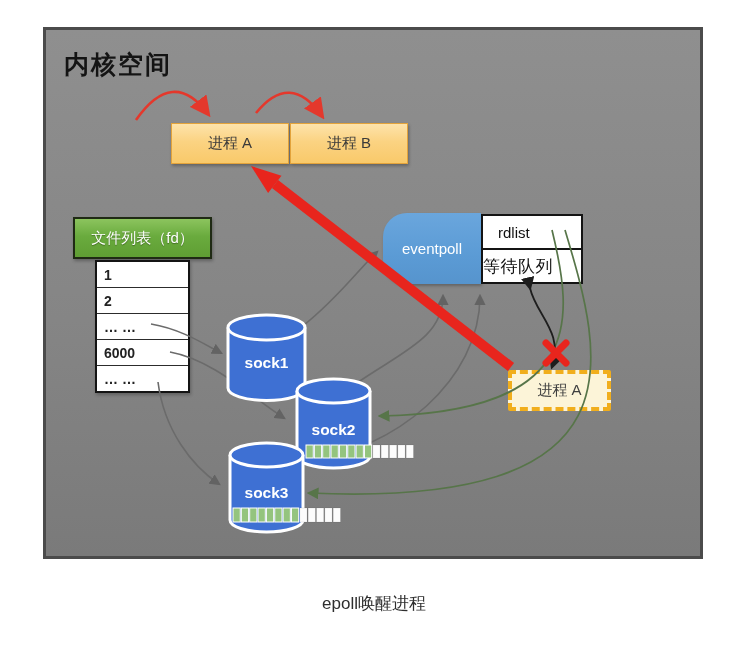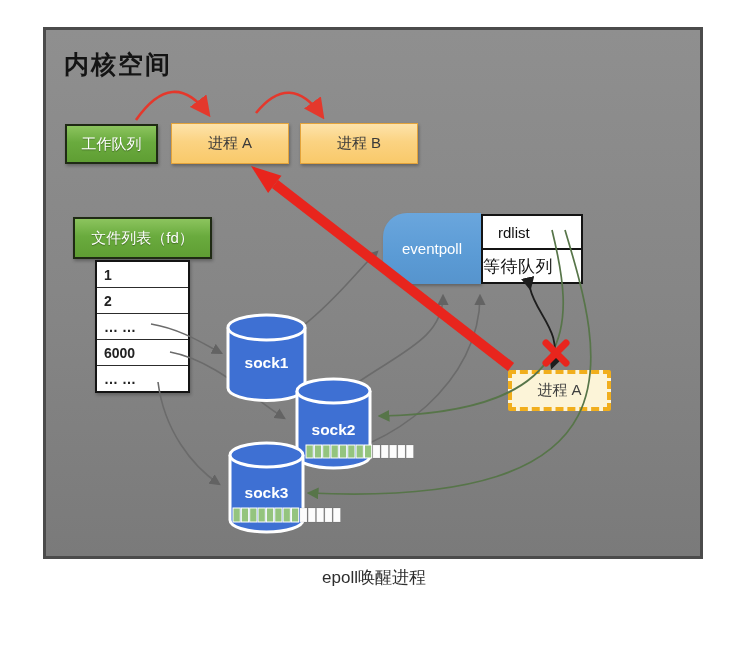--- a/index.html
+++ b/index.html
@@ -27,21 +27,21 @@
     background:linear-gradient(180deg,#8cc45e 0%,#6aab3e 45%,#5f9e33 100%);
     border:2px solid #1f2a14;color:#ffffff;
     text-shadow:0 1px 1px rgba(0,0,0,0.35);
   }
   .orange-node{
     background:linear-gradient(180deg,#fde3ab 0%,#fbd382 45%,#f9c96a 100%);
     border:1.5px solid #e3a33b;color:#3a3a3a;
   }
   .wq{left:19px;top:94px;width:93px;height:40px;}
   .pa{left:125px;top:93px;width:118px;height:41px;}
-  .pb{left:254px;top:93px;width:118px;height:41px;}
+  .pb{left:244px;top:93px;width:118px;height:41px;}
   .fdh{left:27px;top:187px;width:139px;height:42px;}
   .fd-table{
     position:absolute;left:49px;top:230px;width:95px;height:133px;
     background:#ffffff;border:2px solid #141414;box-sizing:border-box;
     display:flex;flex-direction:column;box-shadow:1px 2px 3px rgba(0,0,0,0.25);
   }
   .fd-row{
     flex:1;display:flex;align-items:center;padding-left:7px;
     font-size:14px;font-weight:bold;color:#222;
     border-bottom:1px solid #2c2c2c;box-sizing:border-box;
@@ -65,34 +65,33 @@
   .ep-row-rdlist{font-size:15px;padding-left:15px;border-bottom:2px solid #141414;}
   .ep-row-wait{font-size:17px;letter-spacing:0.5px;}
   .blocked{
     position:absolute;left:462px;top:340px;width:103px;height:41px;
     background:#fcf4d8;border:4px dashed #f1ae1c;border-radius:2px;
     box-sizing:border-box;display:flex;align-items:center;justify-content:center;
     font-size:15px;color:#3f3f3f;
   }
   .overlay{position:absolute;left:0;top:0;width:660px;height:532px;pointer-events:none;}
   .caption{
-    position:absolute;left:0;top:566px;width:748px;text-align:center;
+    position:absolute;left:0;top:592px;width:748px;text-align:center;
     font-size:17px;color:#2e2e2e;
   }
   svg text.sock-label{font-family:"Liberation Sans","DejaVu Sans",sans-serif;
     font-size:15.5px;font-weight:bold;fill:#ffffff;text-anchor:middle;}
 </style>
 </head>
 <body>
 
 <div class="panel">
 
   <div class="panel-title">内核空间</div>
 
-  <div class="node green-node wq">工作队列</div>
   <div class="node orange-node pa">进程 A</div>
   <div class="node orange-node pb">进程 B</div>
 
   <div class="node green-node fdh">文件列表（fd）</div>
 
   <div class="fd-table">
     <div class="fd-row">1</div>
     <div class="fd-row">2</div>
     <div class="fd-row">… …</div>
     <div class="fd-row">6000</div>

